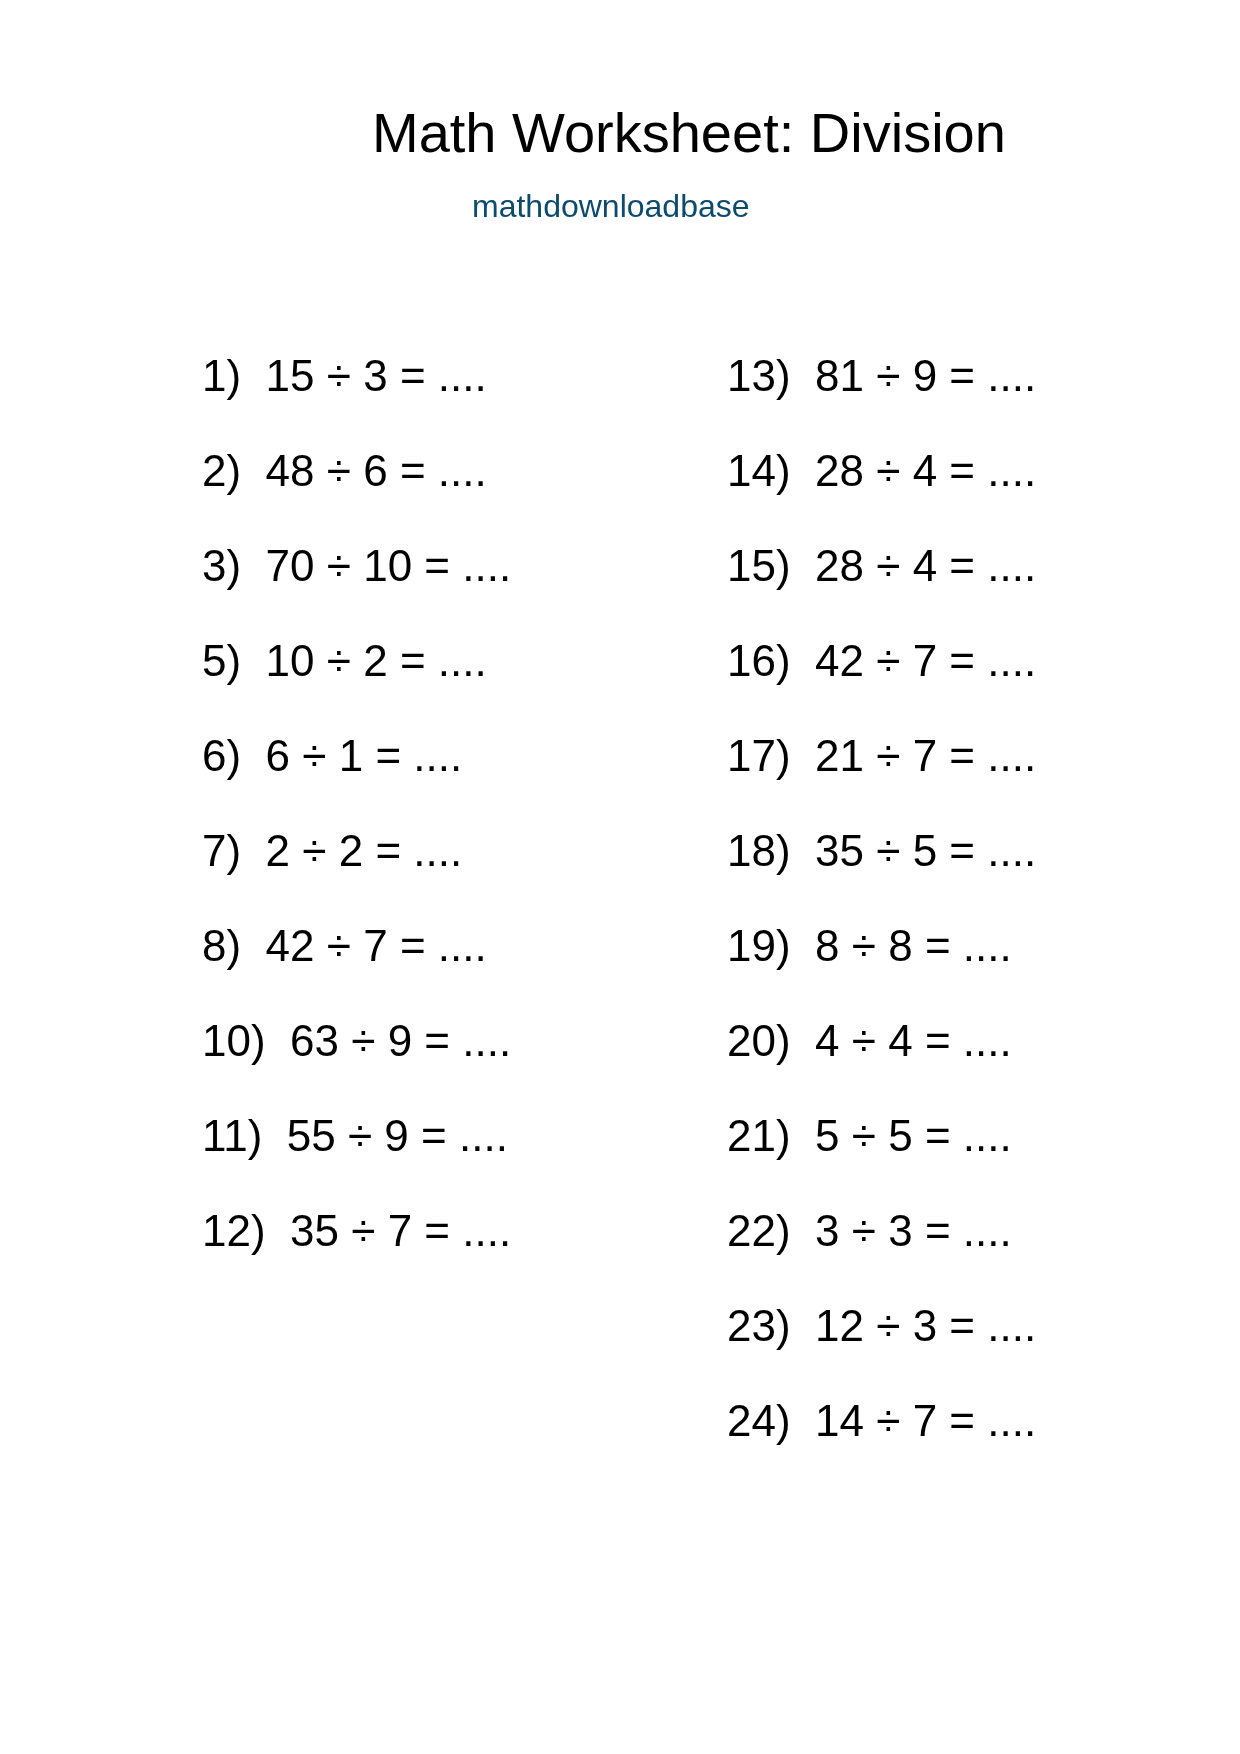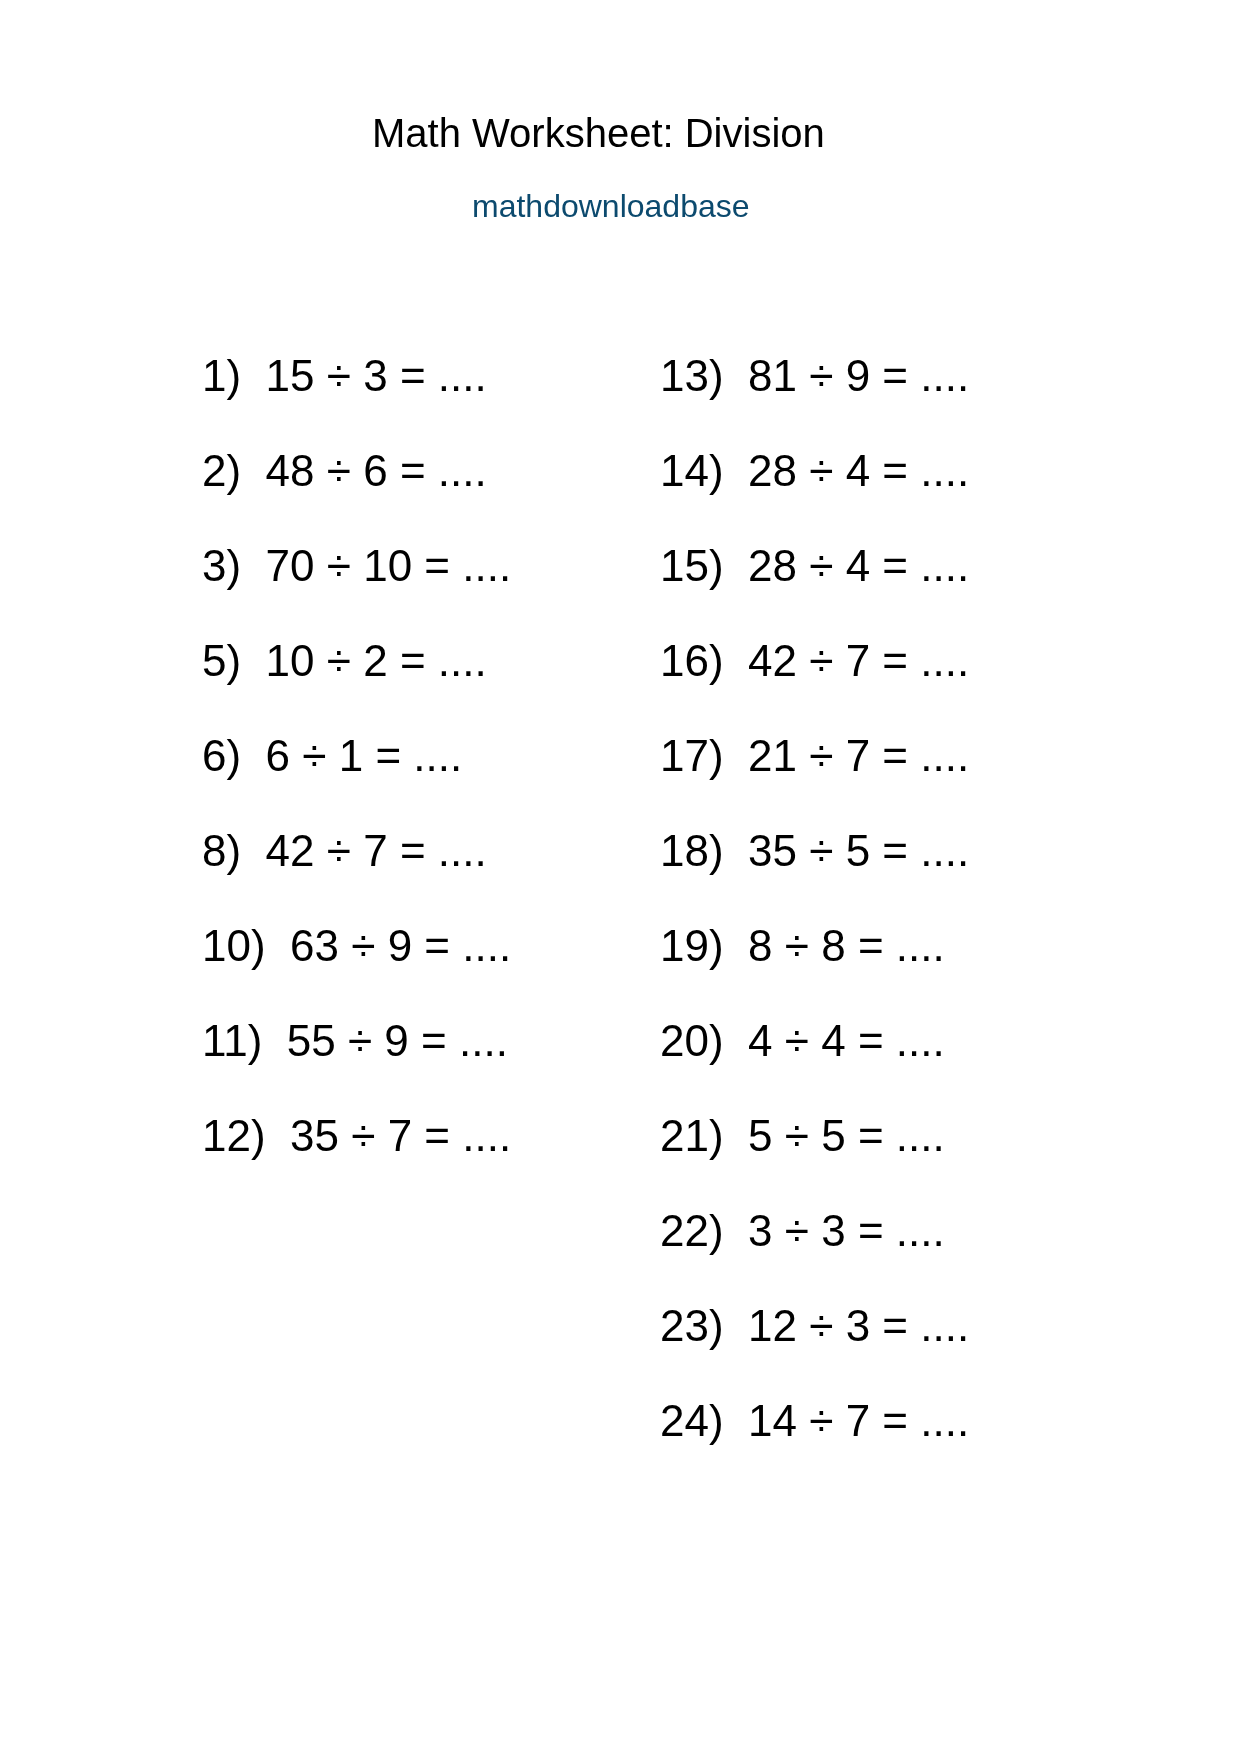--- a/index.html
+++ b/index.html
@@ -12,42 +12,42 @@
       height: 1754px;
       position: relative;
       overflow: hidden;
       font-family: "Liberation Sans", sans-serif;
       color: #000000;
     }
     .title {
       position: absolute;
       left: 372px;
       top: 99px;
-      font-size: 40px;
+      font-size: 56px;
       line-height: 68px;
       white-space: nowrap;
       color: #000000;
       margin: 0;
       font-weight: normal;
     }
     .subtitle {
       position: absolute;
       left: 472px;
       top: 184px;
       font-size: 32px;
       line-height: 44px;
       white-space: nowrap;
       color: #0c4a6e;
     }
     .column {
       position: absolute;
       top: 350px;
     }
     .column.left { left: 202px; }
-    .column.right { left: 660px; }
+    .column.right { left: 727px; }
     .problem {
       height: 95px;
       font-size: 44px;
       line-height: 52px;
       white-space: pre;
     }
     .problem span { white-space: pre; }
   </style>
 </head>
 <body>
@@ -60,20 +60,21 @@
 
   <div class="problem"><span>2)</span><span>  </span><span>48</span><span> </span><span>÷</span><span> </span><span>6</span><span> </span><span>=</span><span> </span><span>....</span></div>
 
   <div class="problem"><span>3)</span><span>  </span><span>70</span><span> </span><span>÷</span><span> </span><span>10</span><span> </span><span>=</span><span> </span><span>....</span></div>
 
 
   <div class="problem"><span>5)</span><span>  </span><span>10</span><span> </span><span>÷</span><span> </span><span>2</span><span> </span><span>=</span><span> </span><span>....</span></div>
 
   <div class="problem"><span>6)</span><span>  </span><span>6</span><span> </span><span>÷</span><span> </span><span>1</span><span> </span><span>=</span><span> </span><span>....</span></div>
 
+  <div class="problem"><span>7)</span><span>  </span><span>2</span><span> </span><span>÷</span><span> </span><span>2</span><span> </span><span>=</span><span> </span><span>....</span></div>
 
   <div class="problem"><span>8)</span><span>  </span><span>42</span><span> </span><span>÷</span><span> </span><span>7</span><span> </span><span>=</span><span> </span><span>....</span></div>
 
 
   <div class="problem"><span>10)</span><span>  </span><span>63</span><span> </span><span>÷</span><span> </span><span>9</span><span> </span><span>=</span><span> </span><span>....</span></div>
 
   <div class="problem"><span>11)</span><span>  </span><span>55</span><span> </span><span>÷</span><span> </span><span>9</span><span> </span><span>=</span><span> </span><span>....</span></div>
 
   <div class="problem"><span>12)</span><span>  </span><span>35</span><span> </span><span>÷</span><span> </span><span>7</span><span> </span><span>=</span><span> </span><span>....</span></div>
 </div>

